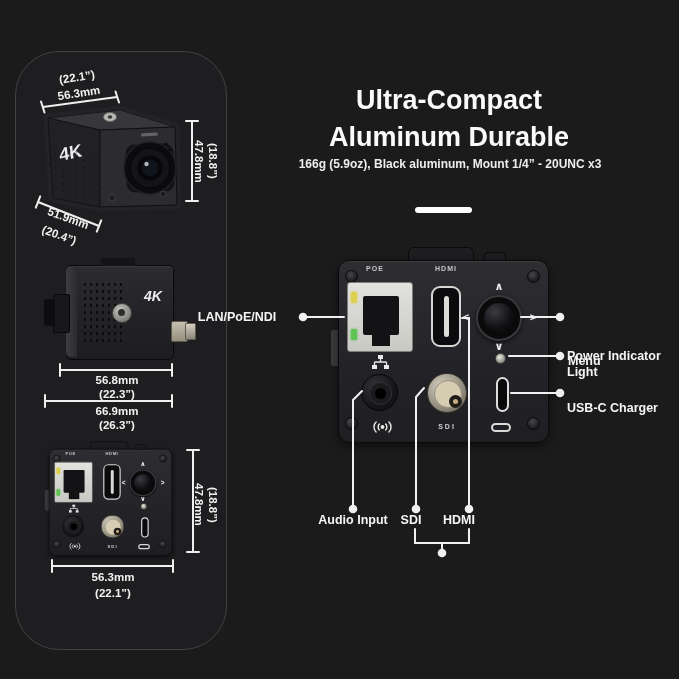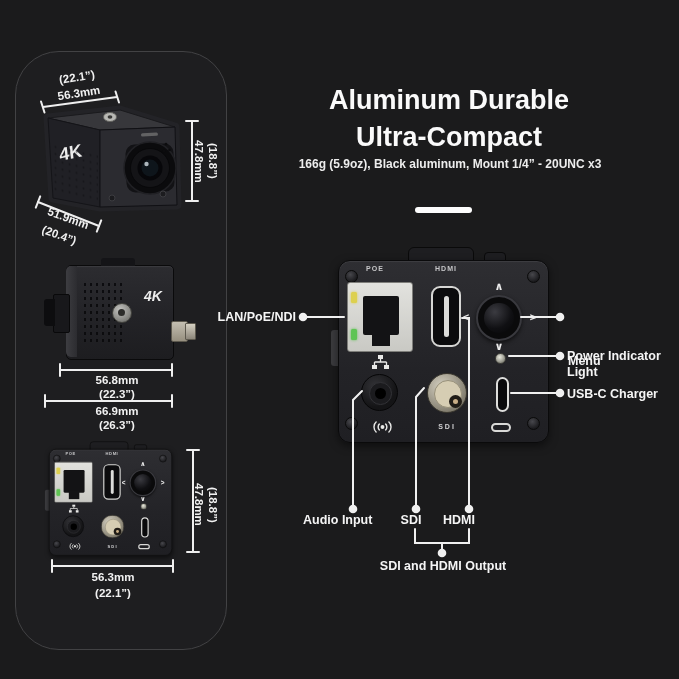--- a/index.html
+++ b/index.html
@@ -86,22 +86,22 @@
   .r9n{transform:rotate(-9deg);} .r20{transform:rotate(20deg);}
 </style>
 </head>
 <body>
 
 <div class="stage">
 
   <div class="left-card"></div>
 
   <div class="title">
+    <div>Ultra-Compact</div>
     <div>Aluminum Durable</div>
-    <div>Ultra-Compact</div>
   </div>
   <div class="subtitle">166g (5.9oz), Black aluminum, Mount 1/4” - 20UNC x3</div>
   <div class="divider"></div>
 
   <svg class="front-svg" width="200" height="178" viewBox="0 0 200 178">
     <polygon points="28,60 100,52 155,69 157,147 80,149 33,140" fill="#232327" stroke="#232327" stroke-width="9" stroke-linejoin="round"></polygon>
     <polygon points="28,60 100,52 155,69 80,72" fill="#37373b" stroke="#1a1a1d" stroke-width="1" stroke-linejoin="round"></polygon>
     <polygon points="28,60 80,72 80,149 33,140" fill="#202025" stroke="#141418" stroke-width="1"></polygon>
     <polygon points="80,72 155,69 157,147 80,149" fill="#2b2b30" stroke="#101014" stroke-width="1"></polygon>
     <ellipse cx="90" cy="59" rx="6.5" ry="4.5" fill="#b8b8b4" stroke="#62625e"></ellipse>
@@ -316,24 +316,23 @@
       <circle cx="560" cy="317" r="4.3"></circle>
       <circle cx="560" cy="356" r="4.3"></circle>
       <circle cx="560" cy="393" r="4.3"></circle>
       <circle cx="469" cy="509" r="4.3"></circle>
       <circle cx="353" cy="509" r="4.3"></circle>
       <circle cx="416" cy="509" r="4.3"></circle>
       <circle cx="442" cy="553" r="4.3"></circle>
     </g>
   </svg>
 
-  <div class="callout" style="left:178px;top:309px;width:118px;text-align:right;">LAN/PoE/NDI</div>
+  <div class="callout" style="left:178px;top:309px;width:118px;text-align:center;">LAN/PoE/NDI</div>
   <div class="callout" style="left:568px;top:309px;margin-top:44px;">Menu</div>
   <div class="callout" style="left:567px;top:348px;">Power Indicator Light</div>
-  <div class="callout" style="left:567px;top:386px;">USB-C Charger</div>
-  <div class="callout" style="left:303px;top:512px;width:100px;text-align:left;">Audio Input</div>
+  <div class="callout" style="left:567px;top:400px;">USB-C Charger</div>
+  <div class="callout" style="left:303px;top:512px;width:100px;text-align:center;">Audio Input</div>
   <div class="callout" style="left:388px;top:512px;width:46px;text-align:center;">SDI</div>
   <div class="callout" style="left:436px;top:512px;width:46px;text-align:center;">HDMI</div>
   <div class="callout" style="left:343px;top:558px;width:200px;text-align:center;line-height:17px;">
-    <div>SDI and HDMI Output</div>
   </div>
 
 </div>
 
 </body></html>

